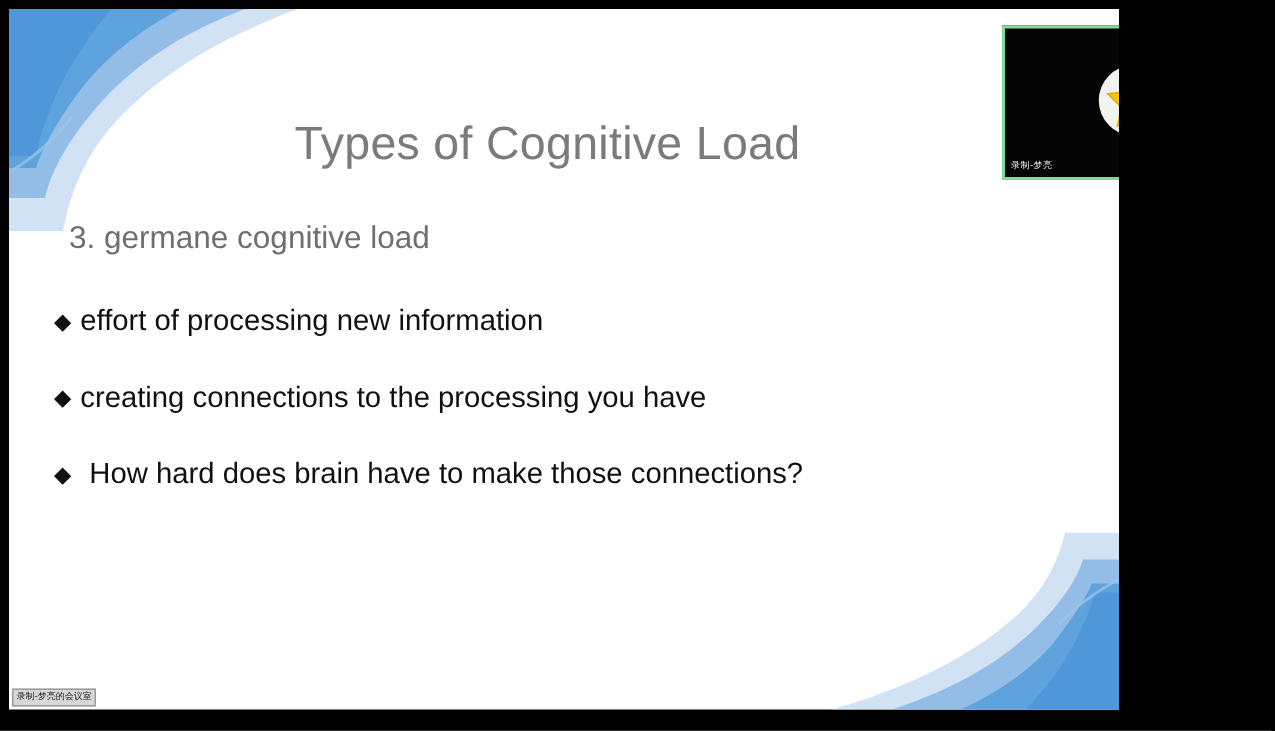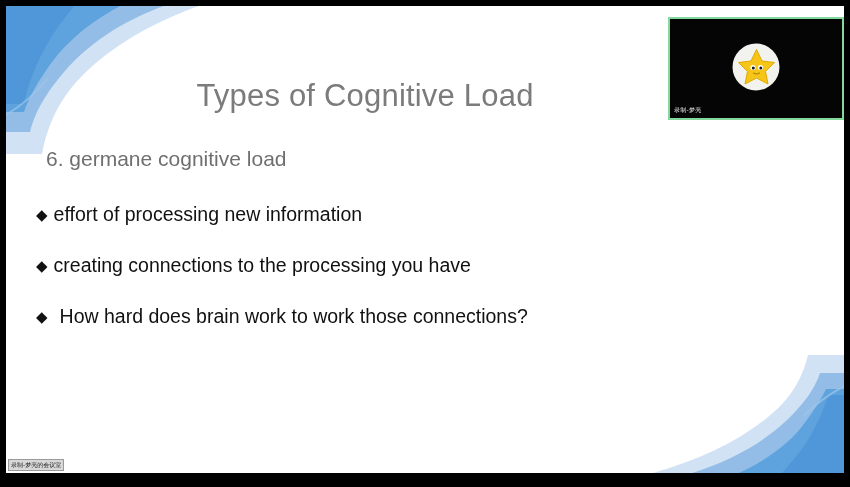--- a/index.html
+++ b/index.html
@@ -14,21 +14,21 @@
   #stage {
     position:relative;
     width:850px; height:487px;
     background:#000;
   }
 
   
   #slide {
     position:absolute;
     left:6px; top:6px;
-    width:838px; height:467px;
+    width:740px; height:467px;
     background:#ffffff;
     overflow:hidden;
   }
 
   
   .blob-wrap { position:absolute; pointer-events:none; }
   #blob-tl { left:-2px; top:-2px; width:210px; height:150px; }
   #blob-br { right:-2px; bottom:-2px; width:210px; height:120px; }
 
   
@@ -147,34 +147,34 @@
           <path d="M0,0 L160,0 C118,13 86,30 60,54 C38,75 30,90 26,102 L0,102 Z" fill="#8cb9e6" opacity="0.9"></path>
           <path d="M0,0 L112,0 C86,11 62,27 46,46 C32,64 24,77 20,86 L0,86 Z" fill="#5ea3de"></path>
           <path d="M0,0 L66,0 C54,13 40,29 32,46 C24,61 20,72 18,80 L0,80 Z" fill="#4f96d8" opacity="0.9"></path>
           <path d="M0,90 C13,83 28,74 42,59" stroke="#9cc6ea" stroke-width="2" fill="none" opacity="0.7"></path>
         </g>
       </svg>
     </div>
 
     <div id="title">Types of Cognitive Load</div>
 
-    <div id="subtitle">6. germane cognitive load</div>
+    <div id="subtitle">3. germane cognitive load</div>
 
     <div id="bullets">
       <div class="bullet">
         <span class="glyph">◆</span>
         <span class="btext">effort of processing new information</span>
       </div>
       <div class="bullet">
         <span class="glyph">◆</span>
         <span class="btext">creating connections to the processing you have</span>
       </div>
       <div class="bullet indented">
         <span class="glyph">◆</span>
-        <span class="btext">How hard does brain work to work those connections?</span>
+        <span class="btext">How hard does brain have to make those connections?</span>
       </div>
     </div>
 
     <div id="video-panel">
       <div id="avatar">
         <svg width="42" height="42" viewBox="0 0 42 42" xmlns="http://www.w3.org/2000/svg">
           <path d="M21,4 L26.5,15.5 L39,17 L30,26 L32.5,38.5 L21,32.5 L9.5,38.5 L12,26 L3,17 L15.5,15.5 Z" fill="#f5c518" stroke="#e0a800" stroke-width="1"></path>
           <circle cx="17.5" cy="22" r="2.6" fill="#ffffff"></circle>
           <circle cx="25" cy="22" r="2.6" fill="#ffffff"></circle>
           <circle cx="17.8" cy="22.4" r="1.5" fill="#1a1a1a"></circle>

